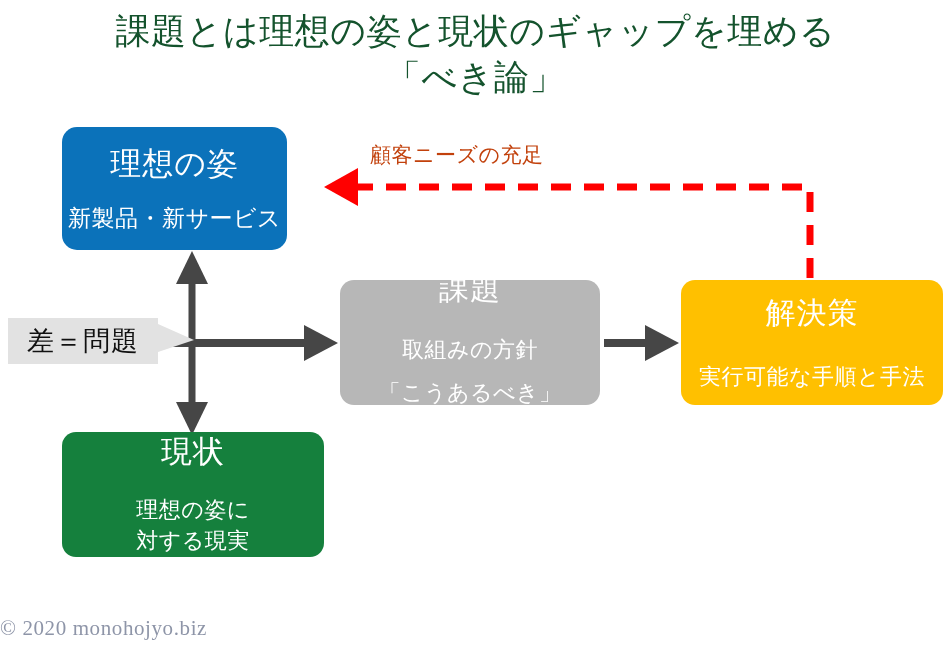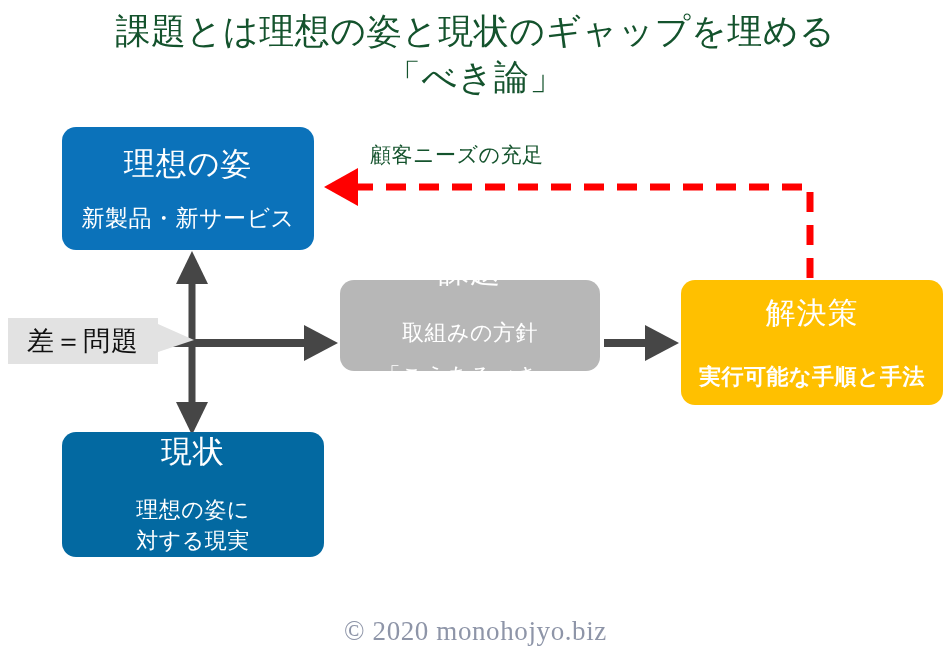--- a/index.html
+++ b/index.html
@@ -58,46 +58,47 @@
     line-height: 28px;
     color: #ffffff;
     font-weight: 400;
     white-space: pre-line;
     letter-spacing: 0.5px;
     margin-top: 20px;
   }
 
   
   #node-ideal {
-    left: 62px;  top: 127px;  width: 252px; height: 123px;
+    left: 62px;  top: 127px;  width: 225px; height: 123px;
     background: #0b72ba;
+    border-radius: 15px;
   }
   #node-ideal .head { font-size: 31px; margin-bottom: 2px; }
   #node-ideal .sub  { font-size: 23px; }
 
   #node-current {
     left: 62px;  top: 432px;  width: 262px; height: 125px;
-    background: #0369a1;
+    background: #15803d;
   }
   #node-current .head { font-size: 31px; margin-bottom: 4px; }
   #node-current .sub  { font-size: 22px; line-height: 31px; text-align: right; }
 
   #node-task {
-    left: 340px; top: 280px;  width: 260px; height: 91px;
+    left: 340px; top: 280px;  width: 260px; height: 125px;
     background: #b7b7b7;
   }
   #node-task .head { font-size: 30px; margin-bottom: 1px; }
   #node-task .sub  { font-size: 22px; line-height: 43px; color: #ffffff; }
 
   #node-solution {
     left: 681px; top: 280px;  width: 262px; height: 125px;
     background: #ffc000;
   }
   #node-solution .head { font-size: 30px; margin-bottom: 12px; }
-  #node-solution .sub  { font-size: 22px; font-weight: bold; }
+  #node-solution .sub  { font-size: 22px; }
 
   
   #callout-gap {
     position: absolute;
     left: 8px;
     top: 318px;
     width: 150px;
     height: 46px;
     background: #e2e2e2;
     display: flex;
@@ -114,42 +115,42 @@
     width: 36px;
     height: 52px;
   }
 
   
   #label-needs {
     position: absolute;
     left: 370px;
     top: 141px;
     font-size: 21px;
-    color: #14532d;
+    color: #c2410c;
     letter-spacing: 0.5px;
     white-space: nowrap;
   }
 
   
   #connectors {
     position: absolute;
     left: 0; top: 0;
     width: 951px; height: 648px;
     pointer-events: none;
   }
 
   
   #footer {
     position: absolute;
     left: 0;
     top: 616px;
     width: 951px;
-    text-align: center;
+    text-align: left;
     font-family: "Liberation Serif", "DejaVu Serif", serif;
-    font-size: 27px;
+    font-size: 21px;
     color: #8e95a8;
     letter-spacing: 0.6px;
   }
 </style>
 </head>
 <body>
 
 <div id="canvas">
 
   <div class="title">課題とは理想の姿と現状のギャップを埋める

